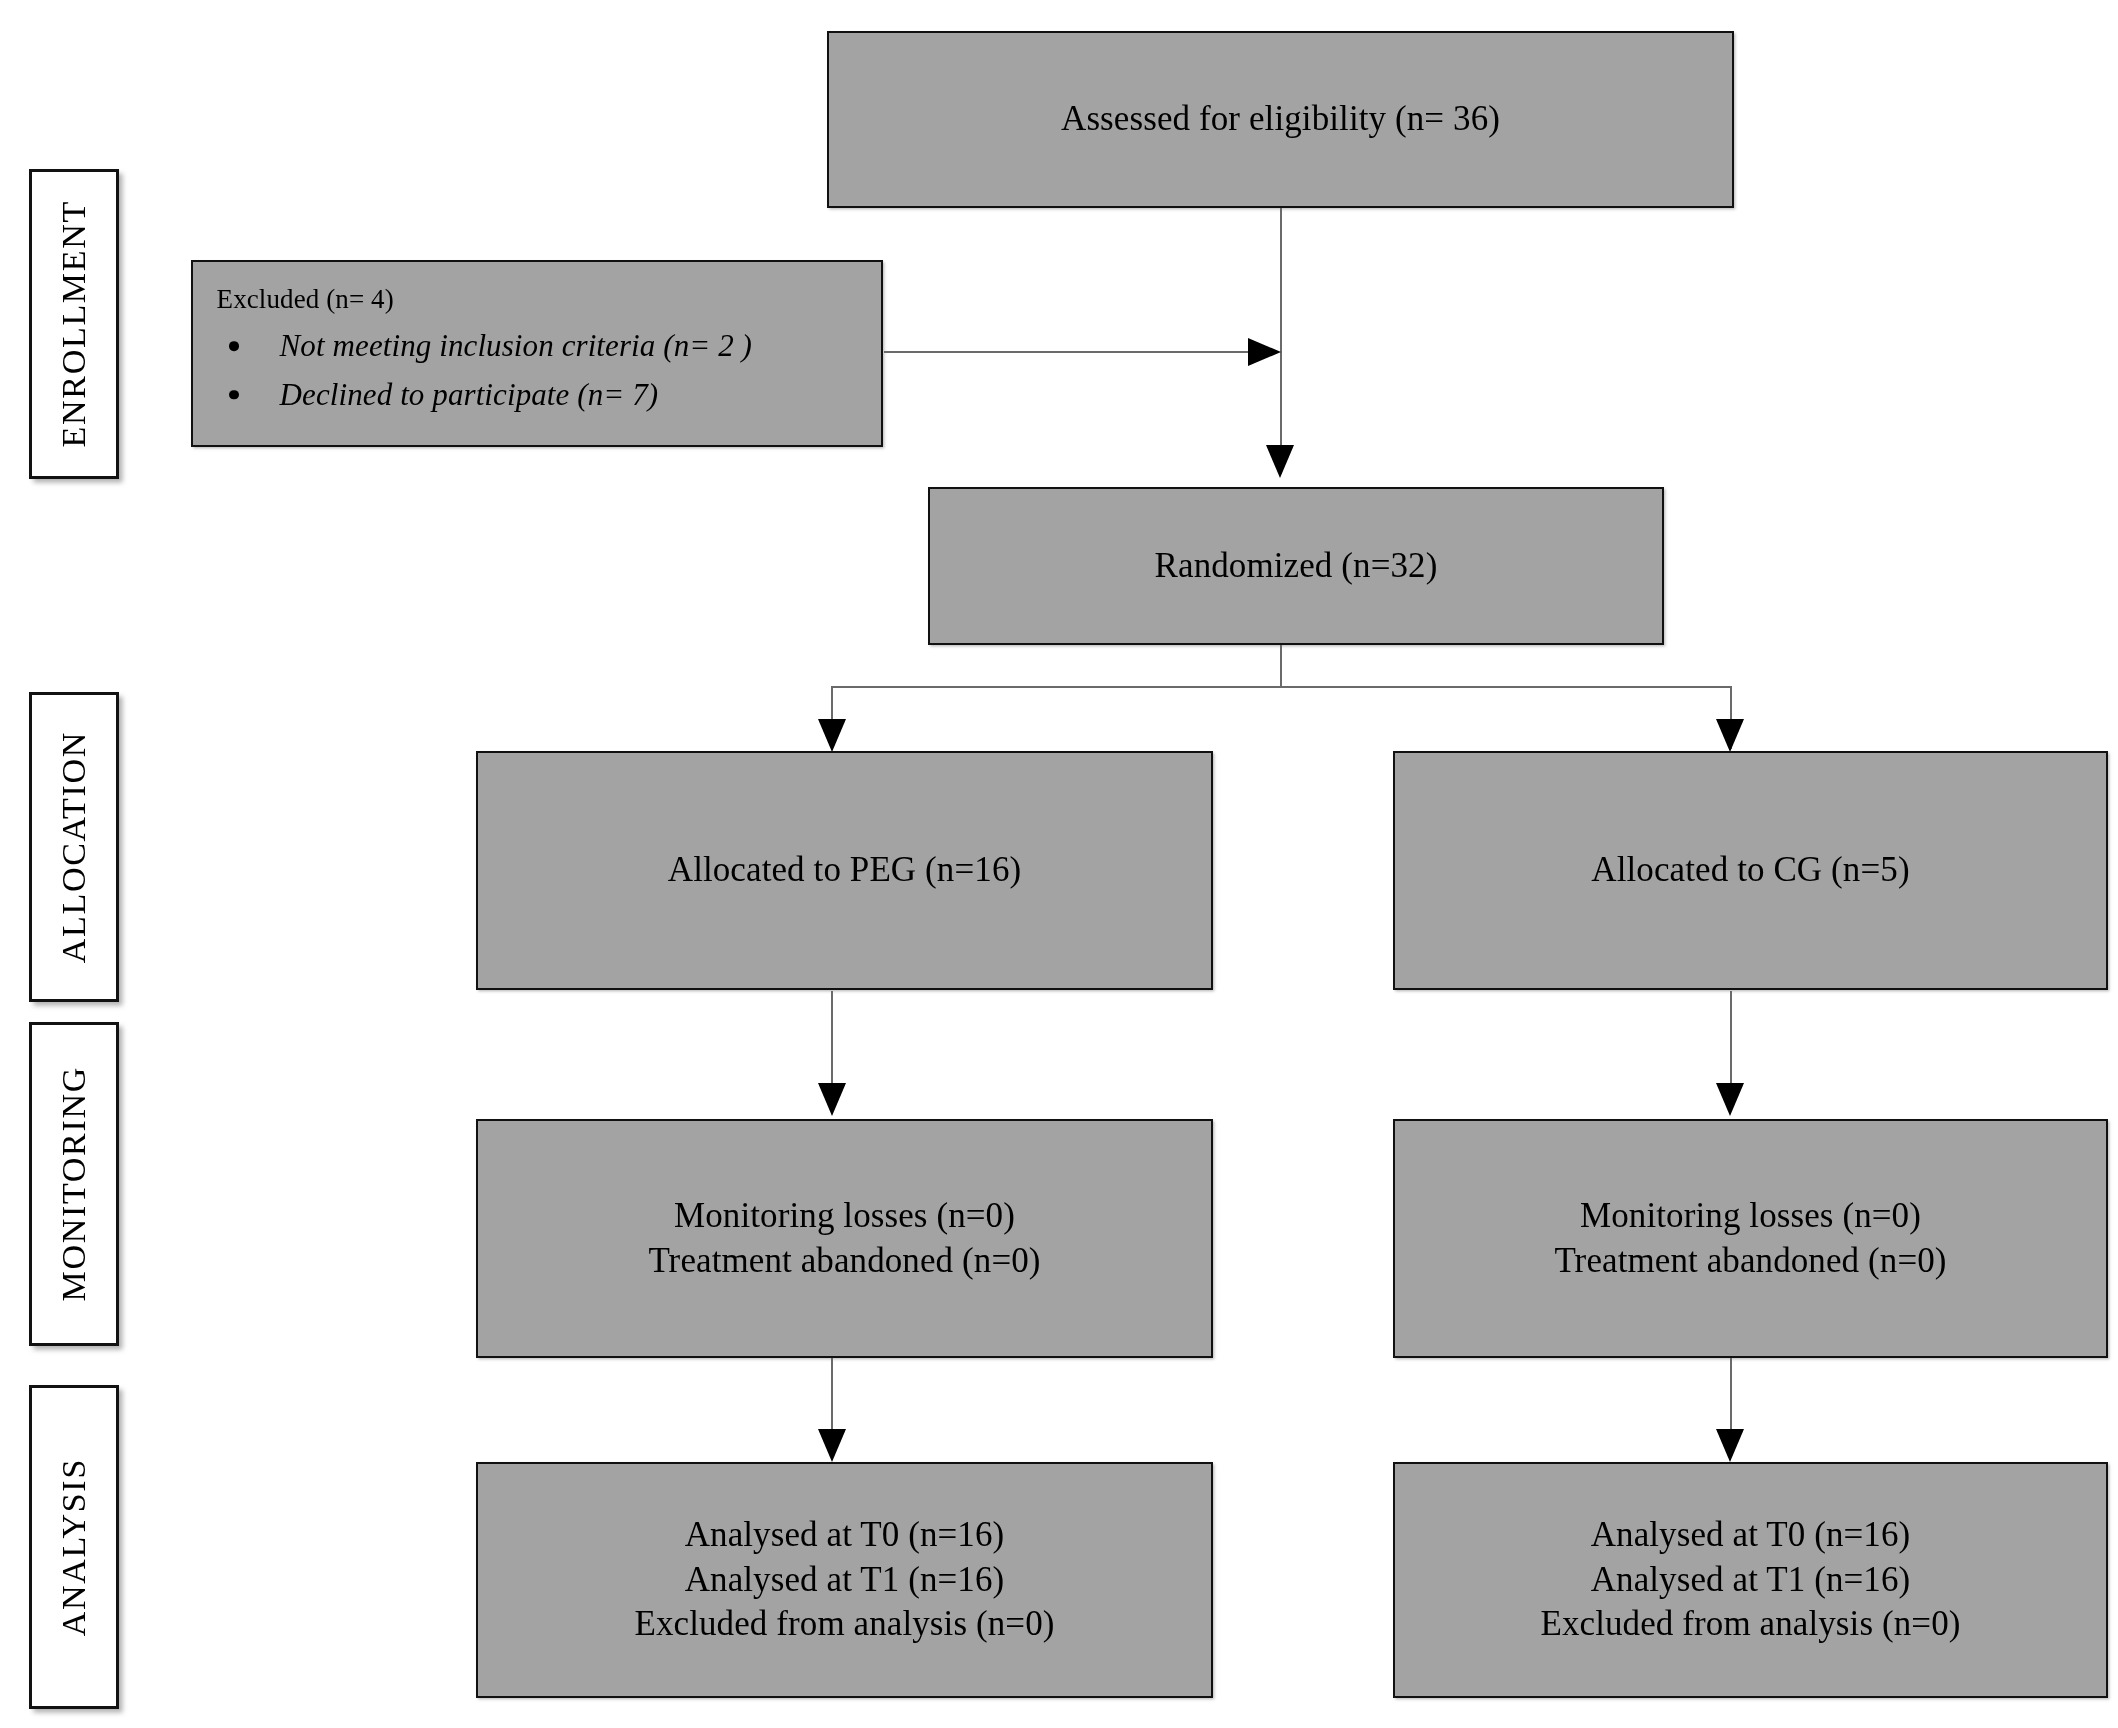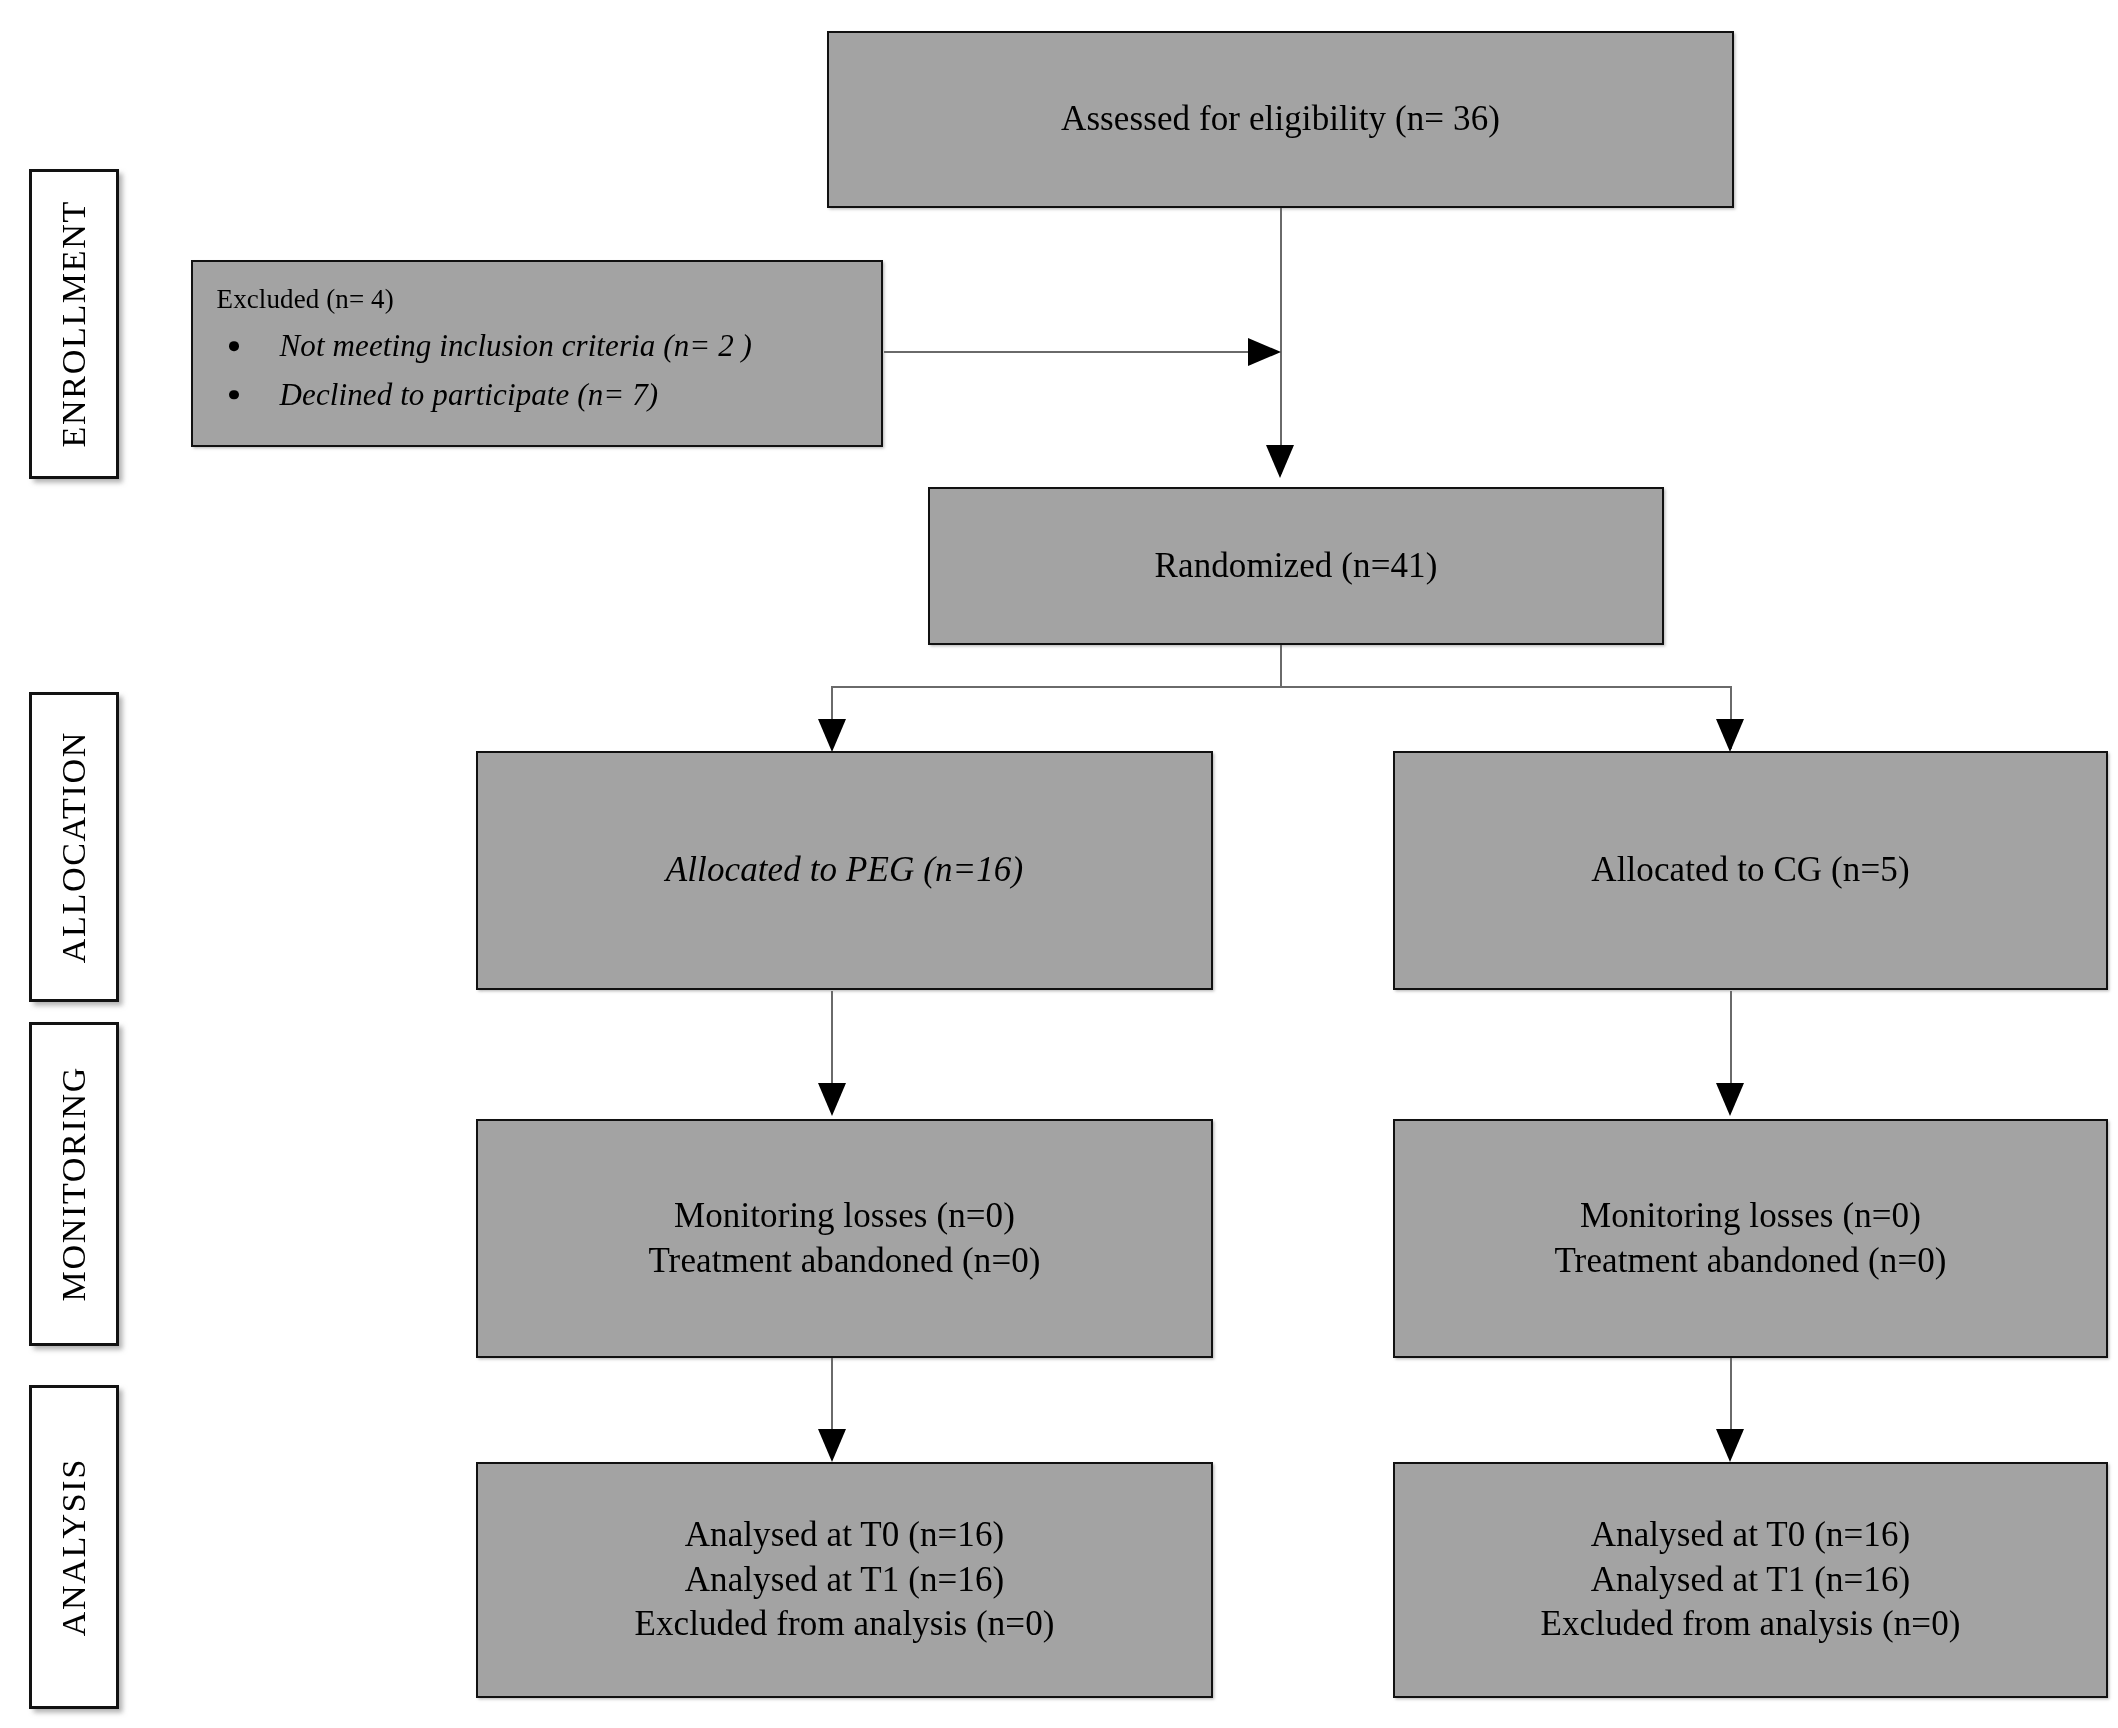--- a/index.html
+++ b/index.html
@@ -179,32 +179,32 @@
         </li>
       </ul>
     </div>
   </div>
 
   <div class="hline" style="left:884px; top:351px; width:367px; height:2.3px;"></div>
   <div class="arrow-right" style="left:1248px; top:338px;"></div>
 
   <div class="flowbox" style="left:928px; top:487px; width:736px; height:158px;">
     <div class="inner">
-      <span class="line">Randomized (n=41)</span>
+      <span class="line">Randomized (n=32)</span>
     </div>
   </div>
 
   <div class="vline" style="left:1280px; top:645px; width:2.3px; height:42px;"></div>
   <div class="hline" style="left:831px; top:686px; width:901px; height:2.3px;"></div>
   <div class="vline" style="left:831px; top:686px; width:2.3px; height:63px;"></div>
   <div class="arrow-down" style="left:818px; top:719px;"></div>
   <div class="vline" style="left:1730px; top:686px; width:2.3px; height:63px;"></div>
   <div class="arrow-down" style="left:1716px; top:719px;"></div>
 
-  <div class="flowbox" style="left:476px; top:751px; width:737px; height:239px;font-style:italic;">
+  <div class="flowbox" style="left:476px; top:751px; width:737px; height:239px;">
     <div class="inner">
       <span class="line">Allocated to PEG (n=16)</span>
     </div>
   </div>
 
   <div class="flowbox" style="left:1393px; top:751px; width:715px; height:239px;">
     <div class="inner">
       <span class="line">Allocated to CG (n=5)</span>
     </div>
   </div>

